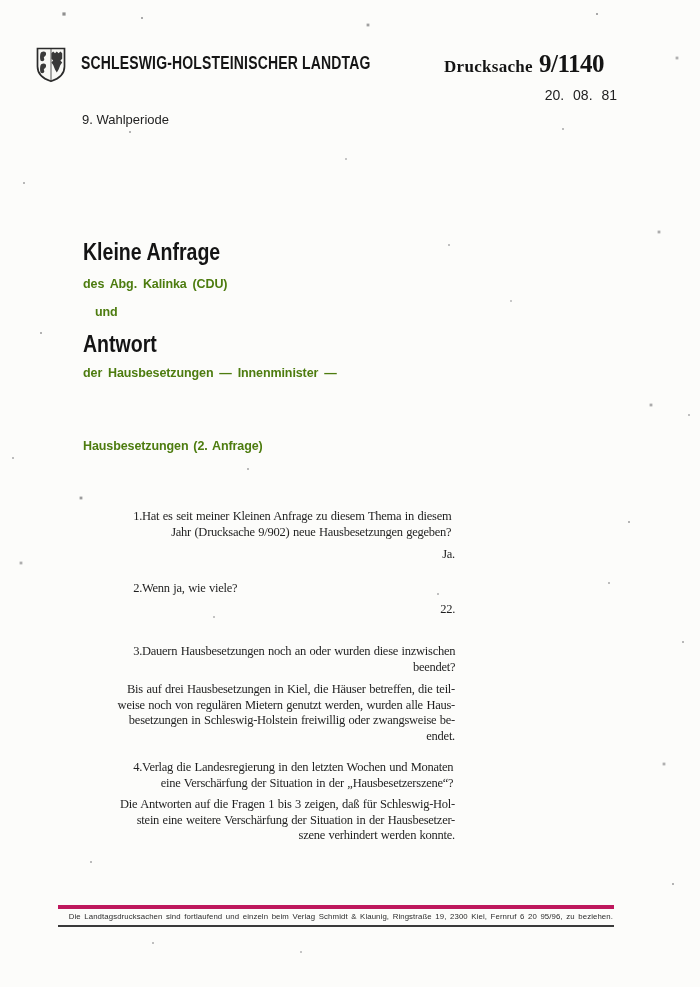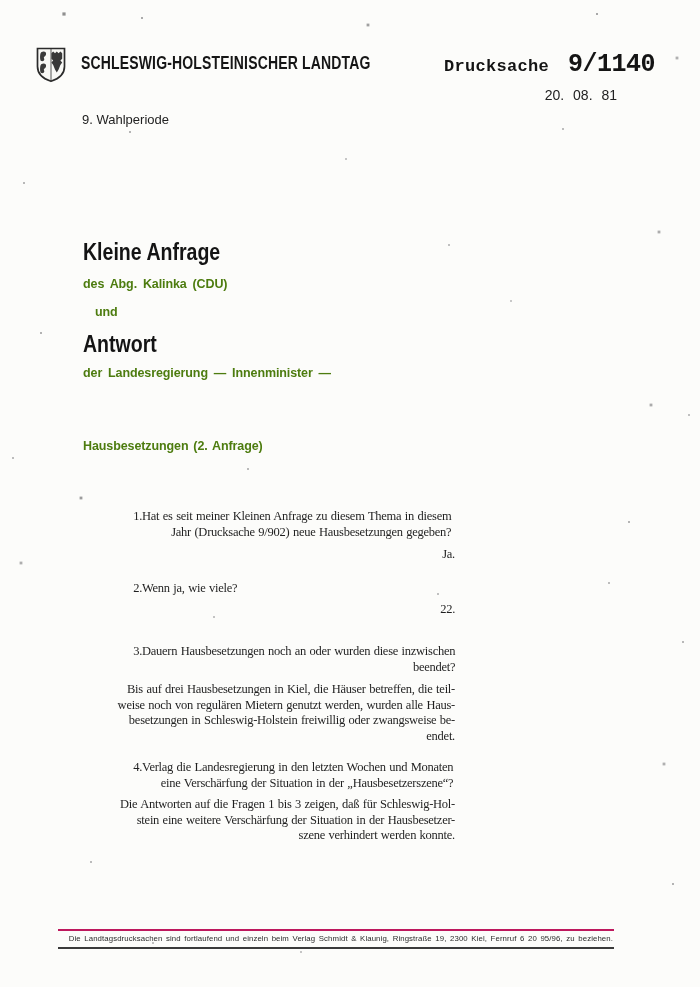--- a/index.html
+++ b/index.html
@@ -22,22 +22,22 @@
     font-family: "Liberation Sans", sans-serif; font-weight: bold; font-size: 17.5px;
     letter-spacing: 0.2px; white-space: nowrap; color: #161616;
     transform: scaleX(0.80); transform-origin: 0 0;
   }
   .period {
     position: absolute; left: 82px; top: 88px;
     font-family: "Liberation Sans", sans-serif; font-size: 13px; color: #222; margin-top: 24px;
   }
   .doc-ref {
     position: absolute; left: 444px; top: 50px;
-    display: flex; align-items: baseline; gap: 19px;
-    font-family: Liberation Mono, monospace; color: #141414; white-space: nowrap;
+    display: flex; align-items: baseline; gap: 6px;
+    font-family: Liberation Serif, serif; color: #141414; white-space: nowrap;
   }
   .doc-ref-label { font-size: 17px; font-weight: bold; letter-spacing: 0.3px; }
   .doc-ref-number { font-size: 25px; font-weight: bold; letter-spacing: -0.5px; }
   .doc-date {
     position: absolute; right: 83px; top: 87px;
     font-family: "Liberation Sans", sans-serif; font-size: 14px; word-spacing: 5px; color: #222;
   }
 
   
   .big-title {
@@ -73,22 +73,22 @@
   #q2 { top: 581px; }
   #a2 { top: 602px; }
   #q3 { top: 644px; }
   #a3 { top: 682px; }
   #q4 { top: 760px; }
   #a4 { top: 797px; }
 
   
   .footer {
     position: absolute; left: 58px; top: 905px; width: 556px;
-    border-top: 2px solid #be185d; border-bottom: 2px solid #3a3a3a;
-    padding: 3px 1px 4px 3px; box-sizing: border-box; margin-top: 24px;
+    border-top: 4px solid #be185d; border-bottom: 2px solid #3a3a3a;
+    padding: 3px 1px 4px 3px; box-sizing: border-box;
   }
   .footer-text {
     font-family: "Liberation Sans", sans-serif; font-size: 7.8px;
     letter-spacing: 0.1px; word-spacing: 1.3px; color: #2b2b2b; white-space: nowrap;
   }
 
   
   .noise {
     position: absolute; left: 0; top: 0; width: 1.5px; height: 1.5px; background: transparent;
     box-shadow:
@@ -125,21 +125,21 @@
   <div class="doc-ref">
     <span class="doc-ref-label">Drucksache</span>
     <span class="doc-ref-number">9/1140</span>
   </div>
   <div class="doc-date">20. 08. 81</div>
 
   <div class="big-title" id="title-request">Kleine Anfrage</div>
   <div class="sub-title" id="by-request">des Abg. Kalinka (CDU)</div>
   <div class="sub-title" id="connector">und</div>
   <div class="big-title" id="title-answer">Antwort</div>
-  <div class="sub-title" id="by-answer">der Landesregierung — Innenminister —</div>
+  <div class="sub-title" id="by-answer">der Hausbesetzungen — Innenminister —</div>
 
   <div class="sub-title" id="subject">Hausbesetzungen (2. Anfrage)</div>
 
   <div class="question qa-text" id="q1">
     <span class="qnum">1.</span>
     <span class="qtext">Hat es seit meiner Kleinen Anfrage zu diesem Thema in diesem
 Jahr (Drucksache 9/902) neue Hausbesetzungen gegeben?</span>
   </div>
   <div class="answer qa-text" id="a1">Ja.</div>
 

